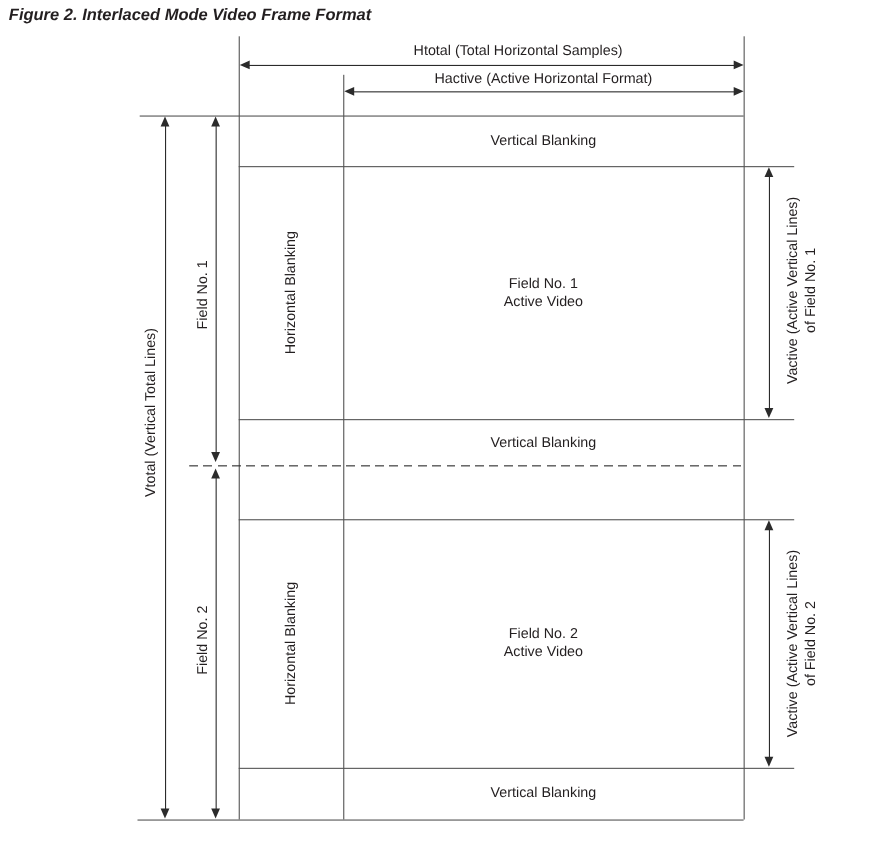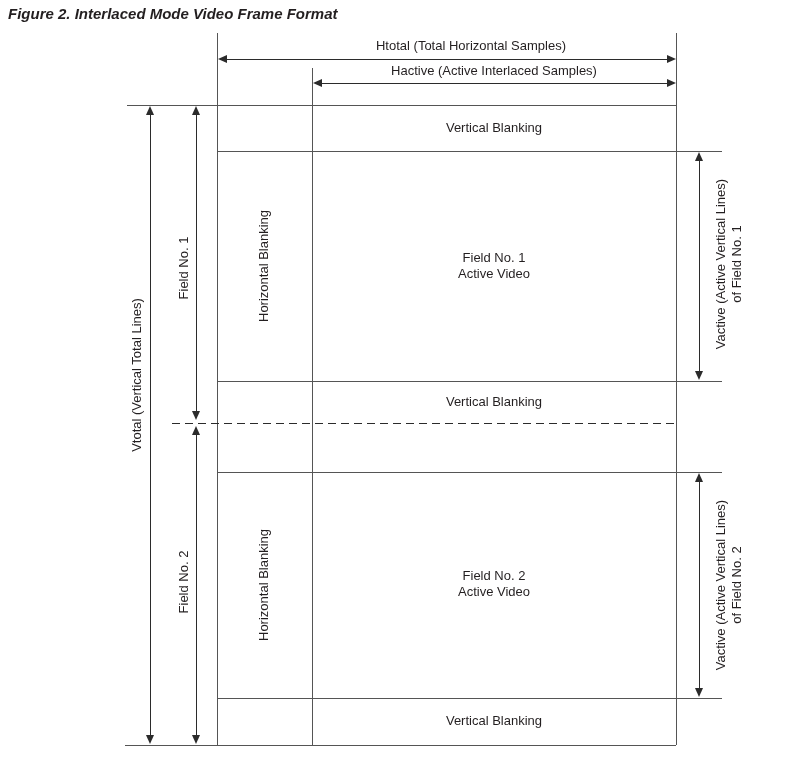--- a/index.html
+++ b/index.html
@@ -96,21 +96,21 @@
     <div class="shaft"></div>
     <div class="head-down"></div>
   </div>
   <div class="varrow" style="left:699px;top:473px;height:224px;">
     <div class="head-up"></div>
     <div class="shaft"></div>
     <div class="head-down"></div>
   </div>
 
   <div class="lbl" style="left:447px;top:46px;margin-left:24px;">Htotal (Total Horizontal Samples)</div>
-  <div class="lbl" style="left:494px;top:71px;">Hactive (Active Interlaced Samples)</div>
+  <div class="lbl" style="left:494px;top:71px;">Hactive (Active Horizontal Format)</div>
   <div class="lbl rot" style="left:137px;top:375px;">Vtotal (Vertical Total Lines)</div>
   <div class="lbl rot" style="left:184px;top:268px;">Field No. 1</div>
   <div class="lbl rot" style="left:184px;top:582px;">Field No. 2</div>
 
   <div class="lbl rot" style="left:729px;top:264px;">
     <div>Vactive (Active Vertical Lines)</div>
     <div>of Field No. 1</div>
   </div>
   <div class="lbl rot" style="left:729px;top:585px;">
     <div>Vactive (Active Vertical Lines)</div>

